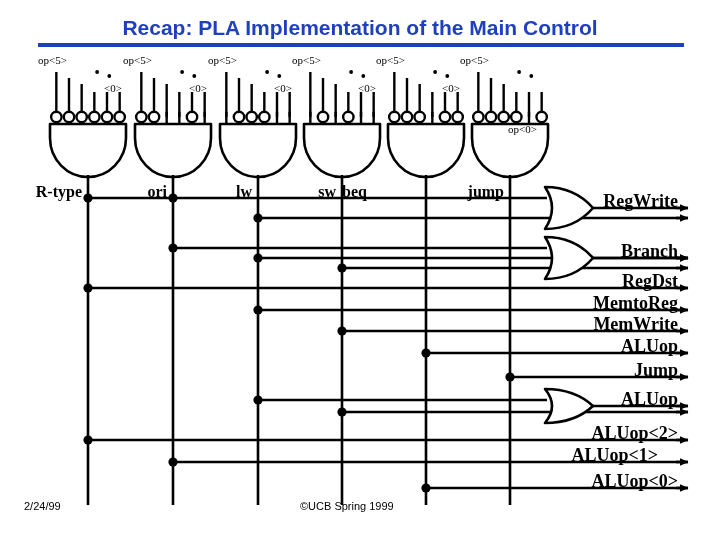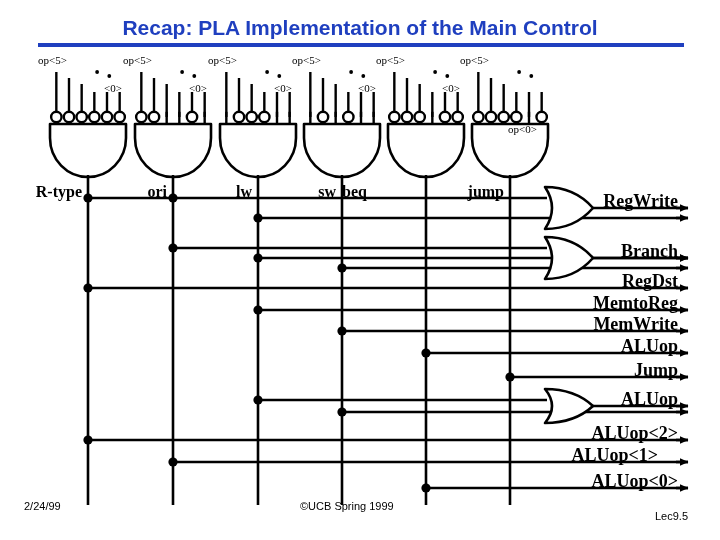--- a/index.html
+++ b/index.html
@@ -234,15 +234,14 @@
       <div class="out-lbl" style="left: 430px; width: 248px; top: 336px;">ALUop</div>
       <div class="out-lbl" style="left: 430px; width: 248px; top: 360px;">Jump</div>
       <div class="out-lbl" style="left: 430px; width: 248px; top: 389px;">ALUop</div>
       <div class="out-lbl" style="left: 430px; width: 248px; top: 423px;">ALUop&lt;2&gt;</div>
       <div class="out-lbl" style="left: 410px; width: 248px; top: 445px;">ALUop&lt;1&gt;</div>
       <div class="out-lbl" style="left: 430px; width: 248px; top: 471px;">ALUop&lt;0&gt;</div>
     </div>
 
   <div class="foot" style="left:24px;top:500px;">2/24/99</div>
   <div class="foot" style="left:300px;top:500px;">©UCB Spring 1999</div>
-  <div class="foot foot-right" style="left:478px;top:510px;width:210px;">Lec9.5</div>
 
 </div>
 
 </body></html>

